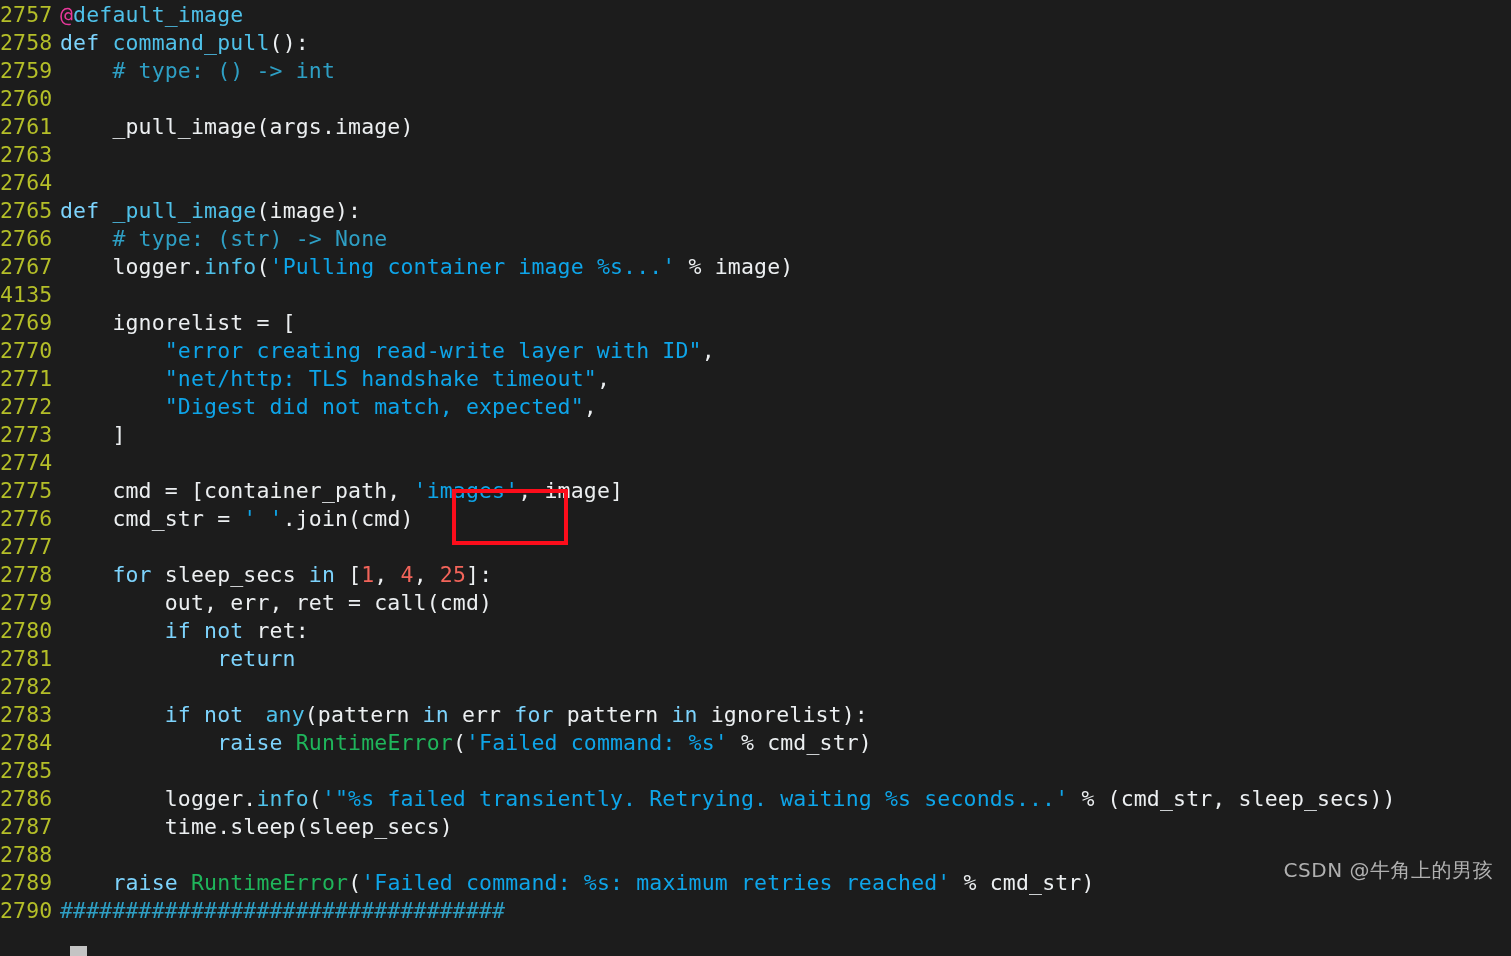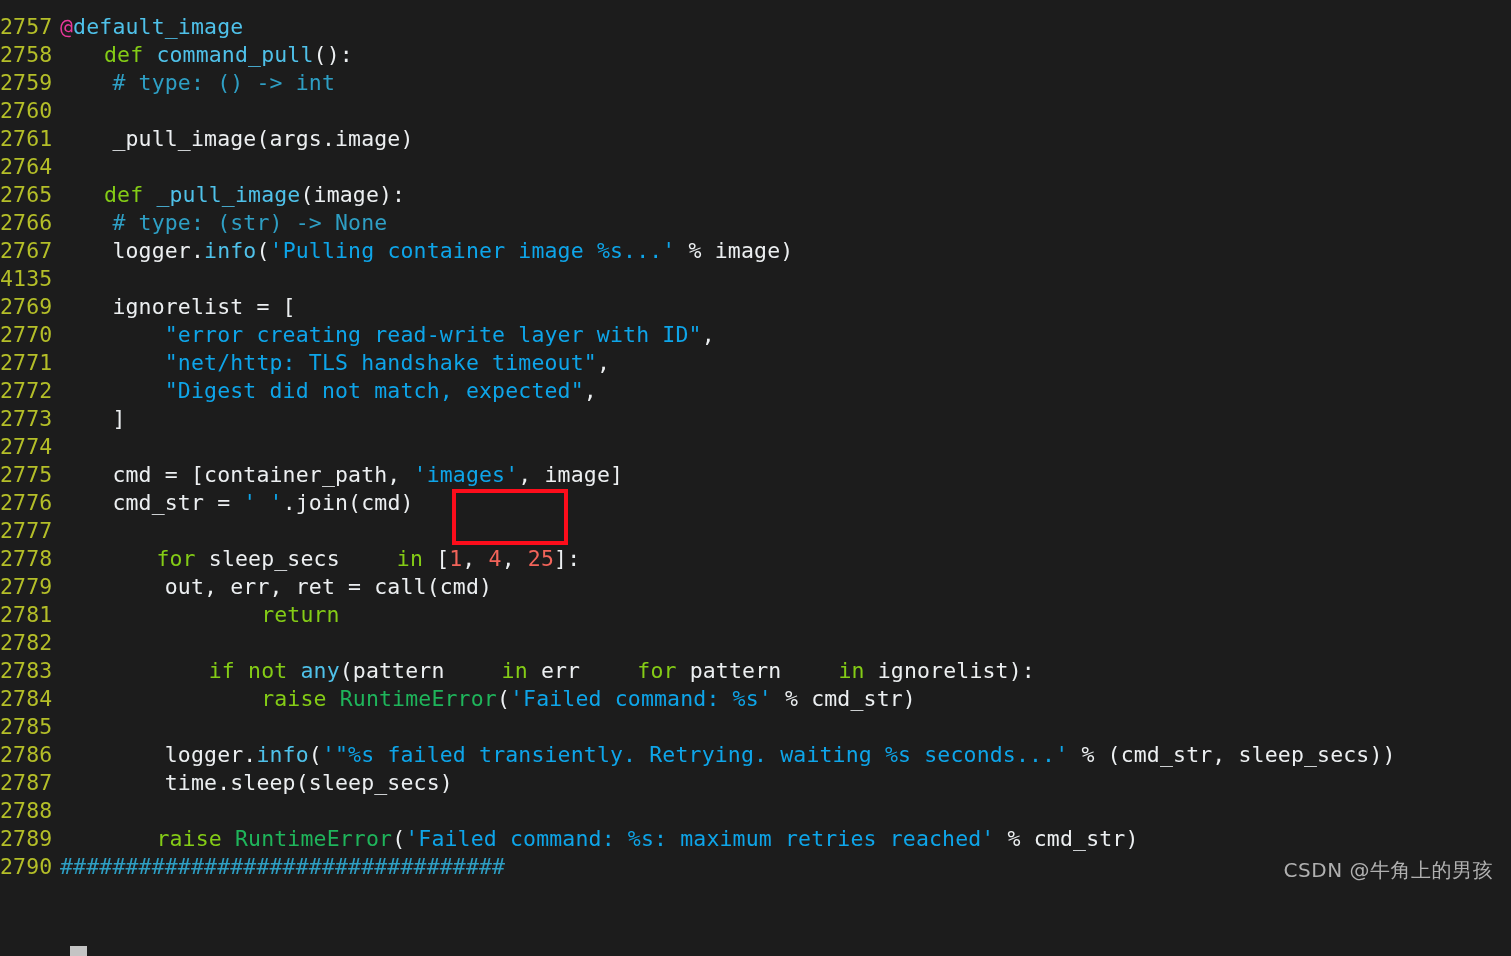--- a/index.html
+++ b/index.html
@@ -12,21 +12,21 @@
     height: 956px;
     overflow: hidden;
     font-family: "DejaVu Sans Mono", "Liberation Mono", monospace;
   }
   #editor {
     position: relative;
     width: 1511px;
     height: 892px;
     background: #1c1c1c;
     box-sizing: border-box;
-    padding-top: 13px;
+    padding-top: 1px;
   }
   .code-line {
     display: flex;
     align-items: baseline;
     height: 28px;
     line-height: 28px;
     white-space: pre;
     font-size: 21.5px;
     letter-spacing: 0.15px;
   }
@@ -41,23 +41,23 @@
     font-size: 21.5px;
   }
   .linecode {
     flex: 1 1 auto;
     white-space: pre;
     color: #e8e8e8;
   }
 
   
   .tok-plain    { color: #eceff1; }
-  .tok-keyword  { color: #84cc16; margin-left: 44px; }
+  .tok-keyword  { color: #7dd3fc; }
   .tok-func     { color: #4fc1e9; margin-top: 36px; }
-  .tok-builtin  { color: #4fc1e9; }
+  .tok-builtin  { color: #4fc1e9; margin-left: 9px; }
   .tok-method   { color: #4fc1e9; }
   .tok-comment  { color: #2e9fc4; }
   .tok-string   { color: #0ea5e9; }
   .tok-number   { color: #f2645a; }
   .tok-decorator{ color: #e8389b; }
   .tok-exc      { color: #1fb55b; }
 
   
   #annotation-box {
     position: absolute;
@@ -89,36 +89,38 @@
 <body>
 
 <div id="editor">
 
   <div id="code-lines">
       <div class="code-line"><span class="lineno">2757</span><span class="linecode"><span class="tok-decorator">@</span><span class="tok-func">default_image</span></span></div>
       <div class="code-line"><span class="lineno">2758</span><span class="linecode"><span class="tok-keyword">def </span><span class="tok-func">command_pull</span><span class="tok-plain">():</span></span></div>
       <div class="code-line"><span class="lineno">2759</span><span class="linecode"><span class="tok-comment">    # type: () -&gt; int</span></span></div>
       <div class="code-line"><span class="lineno">2760</span><span class="linecode">&nbsp;</span></div>
       <div class="code-line"><span class="lineno">2761</span><span class="linecode"><span class="tok-plain">    _pull_image(args.image)</span></span></div>
+      <div class="code-line"><span class="lineno">2763</span><span class="linecode">&nbsp;</span></div>
       <div class="code-line"><span class="lineno">2764</span><span class="linecode">&nbsp;</span></div>
       <div class="code-line"><span class="lineno">2765</span><span class="linecode"><span class="tok-keyword">def </span><span class="tok-func">_pull_image</span><span class="tok-plain">(image):</span></span></div>
       <div class="code-line"><span class="lineno">2766</span><span class="linecode"><span class="tok-comment">    # type: (str) -&gt; None</span></span></div>
       <div class="code-line"><span class="lineno">2767</span><span class="linecode"><span class="tok-plain">    logger.</span><span class="tok-method">info</span><span class="tok-plain">(</span><span class="tok-string">'Pulling container image %s...'</span><span class="tok-plain"> % image)</span></span></div>
       <div class="code-line"><span class="lineno">4135</span><span class="linecode">&nbsp;</span></div>
       <div class="code-line"><span class="lineno">2769</span><span class="linecode"><span class="tok-plain">    ignorelist = [</span></span></div>
       <div class="code-line"><span class="lineno">2770</span><span class="linecode"><span class="tok-plain">        </span><span class="tok-string">"error creating read-write layer with ID"</span><span class="tok-plain">,</span></span></div>
       <div class="code-line"><span class="lineno">2771</span><span class="linecode"><span class="tok-plain">        </span><span class="tok-string">"net/http: TLS handshake timeout"</span><span class="tok-plain">,</span></span></div>
       <div class="code-line"><span class="lineno">2772</span><span class="linecode"><span class="tok-plain">        </span><span class="tok-string">"Digest did not match, expected"</span><span class="tok-plain">,</span></span></div>
       <div class="code-line"><span class="lineno">2773</span><span class="linecode"><span class="tok-plain">    ]</span></span></div>
       <div class="code-line"><span class="lineno">2774</span><span class="linecode">&nbsp;</span></div>
       <div class="code-line"><span class="lineno">2775</span><span class="linecode"><span class="tok-plain">    cmd = [container_path, </span><span class="tok-string">'images'</span><span class="tok-plain">, image]</span></span></div>
       <div class="code-line"><span class="lineno">2776</span><span class="linecode"><span class="tok-plain">    cmd_str = </span><span class="tok-string">' '</span><span class="tok-plain">.join(cmd)</span></span></div>
       <div class="code-line"><span class="lineno">2777</span><span class="linecode">&nbsp;</span></div>
       <div class="code-line"><span class="lineno">2778</span><span class="linecode"><span class="tok-plain">    </span><span class="tok-keyword">for</span><span class="tok-plain"> sleep_secs </span><span class="tok-keyword">in</span><span class="tok-plain"> [</span><span class="tok-number">1</span><span class="tok-plain">, </span><span class="tok-number">4</span><span class="tok-plain">, </span><span class="tok-number">25</span><span class="tok-plain">]:</span></span></div>
       <div class="code-line"><span class="lineno">2779</span><span class="linecode"><span class="tok-plain">        out, err, ret = call(cmd)</span></span></div>
+      <div class="code-line"><span class="lineno">2780</span><span class="linecode"><span class="tok-plain">        </span><span class="tok-keyword">if not</span><span class="tok-plain"> ret:</span></span></div>
       <div class="code-line"><span class="lineno">2781</span><span class="linecode"><span class="tok-plain">            </span><span class="tok-keyword">return</span></span></div>
       <div class="code-line"><span class="lineno">2782</span><span class="linecode">&nbsp;</span></div>
       <div class="code-line"><span class="lineno">2783</span><span class="linecode"><span class="tok-plain">        </span><span class="tok-keyword">if not </span><span class="tok-builtin">any</span><span class="tok-plain">(pattern </span><span class="tok-keyword">in</span><span class="tok-plain"> err </span><span class="tok-keyword">for</span><span class="tok-plain"> pattern </span><span class="tok-keyword">in</span><span class="tok-plain"> ignorelist):</span></span></div>
       <div class="code-line"><span class="lineno">2784</span><span class="linecode"><span class="tok-plain">            </span><span class="tok-keyword">raise</span><span class="tok-plain"> </span><span class="tok-exc">RuntimeError</span><span class="tok-plain">(</span><span class="tok-string">'Failed command: %s'</span><span class="tok-plain"> % cmd_str)</span></span></div>
       <div class="code-line"><span class="lineno">2785</span><span class="linecode">&nbsp;</span></div>
       <div class="code-line"><span class="lineno">2786</span><span class="linecode"><span class="tok-plain">        logger.</span><span class="tok-method">info</span><span class="tok-plain">(</span><span class="tok-string">'"%s failed transiently. Retrying. waiting %s seconds...'</span><span class="tok-plain"> % (cmd_str, sleep_secs))</span></span></div>
       <div class="code-line"><span class="lineno">2787</span><span class="linecode"><span class="tok-plain">        time.sleep(sleep_secs)</span></span></div>
       <div class="code-line"><span class="lineno">2788</span><span class="linecode">&nbsp;</span></div>
       <div class="code-line"><span class="lineno">2789</span><span class="linecode"><span class="tok-plain">    </span><span class="tok-keyword">raise</span><span class="tok-plain"> </span><span class="tok-exc">RuntimeError</span><span class="tok-plain">(</span><span class="tok-string">'Failed command: %s: maximum retries reached'</span><span class="tok-plain"> % cmd_str)</span></span></div>
       <div class="code-line"><span class="lineno">2790</span><span class="linecode"><span class="tok-comment">##################################</span></span></div>

